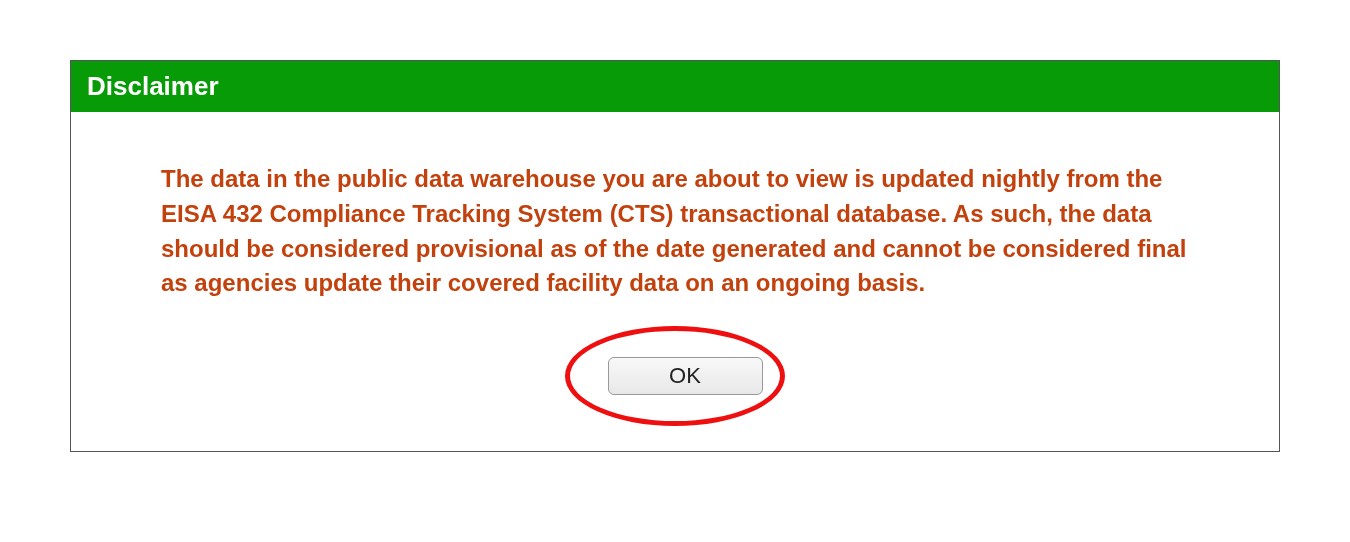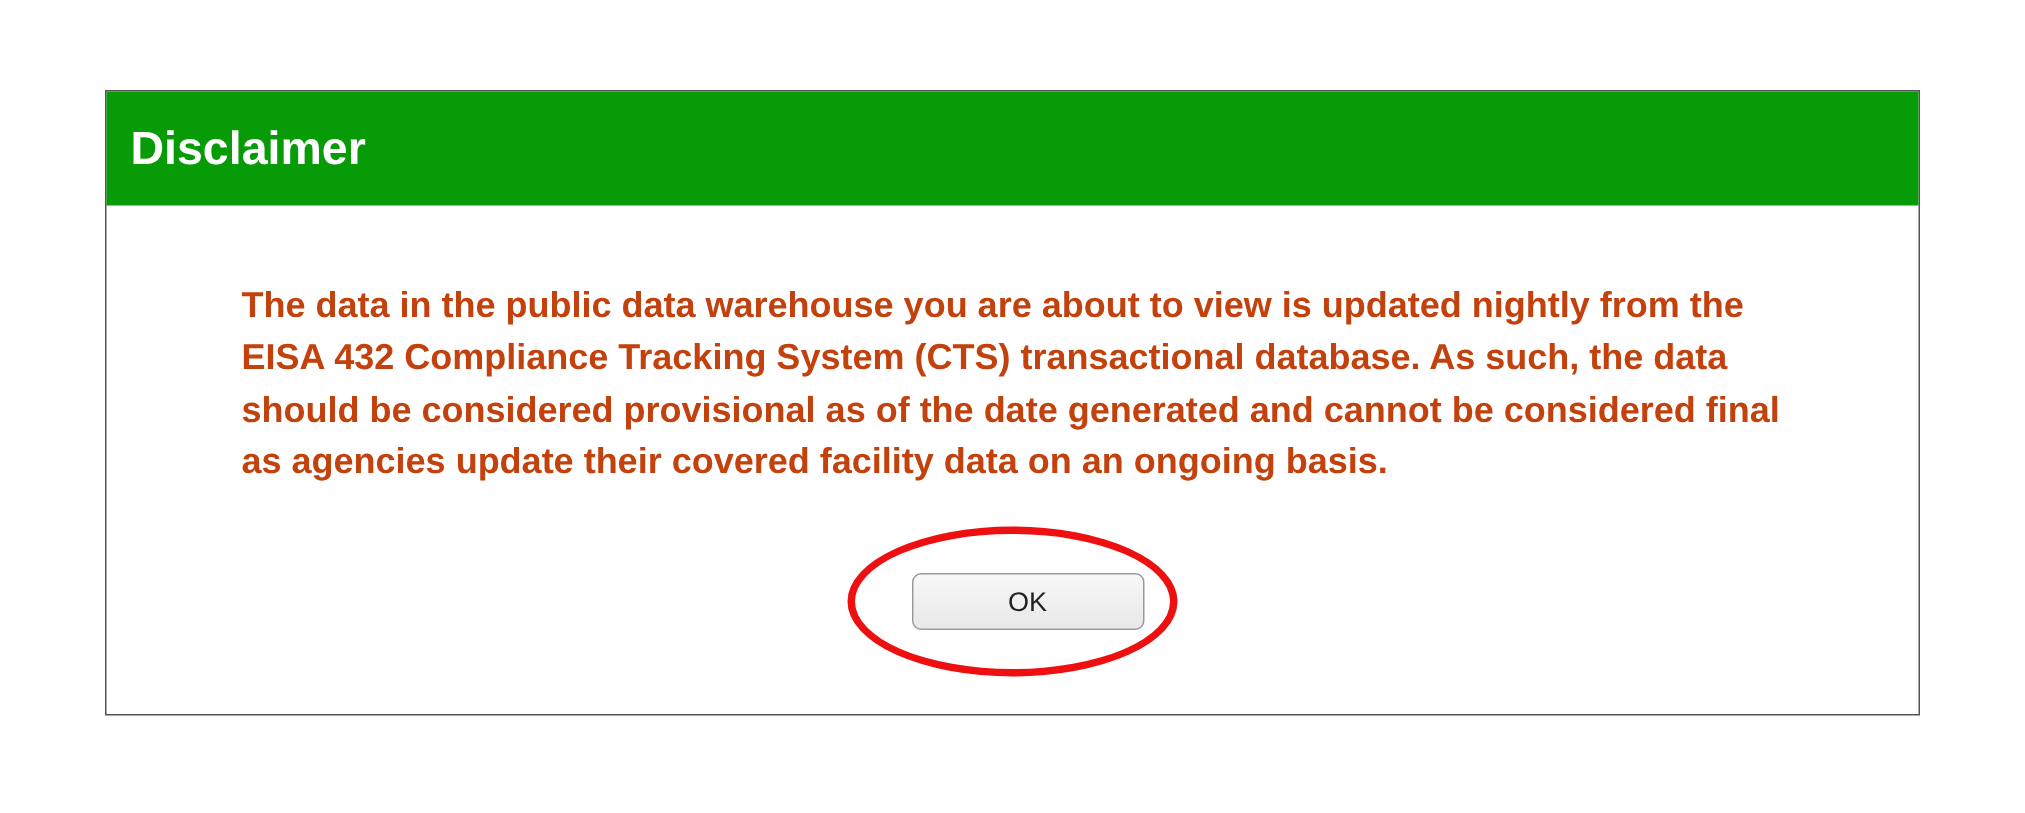--- a/index.html
+++ b/index.html
@@ -15,23 +15,23 @@
       padding: 60px 70px;
     }
     .dialog {
       width: 1210px;
       border: 1px solid #555;
       background: #ffffff;
     }
     .dialog-header {
       background: #089b08;
       color: #ffffff;
-      font-size: 31px;
+      font-size: 26px;
       font-weight: bold;
-      padding: 20px 16px;
+      padding: 10px 16px;
     }
     .dialog-body {
       padding: 50px 90px 30px 90px;
     }
     .dialog-text {
       color: #c2410c;
       font-size: 24px;
       font-weight: bold;
       line-height: 1.45;
     }
@@ -52,21 +52,21 @@
       pointer-events: none;
       left: 50%;
       top: 50%;
       transform: translate(-50%, -50%);
     }
     .ok-button {
       position: relative;
       z-index: 1;
       width: 155px;
       height: 38px;
-      font-size: 18px;
+      font-size: 22px;
       color: #222;
       background: linear-gradient(#f8f8f8, #e8e8e8);
       border: 1px solid #999;
       border-radius: 6px;
       cursor: pointer;
       margin-left: 20px;
     }
   </style>
 </head>
 <body>

